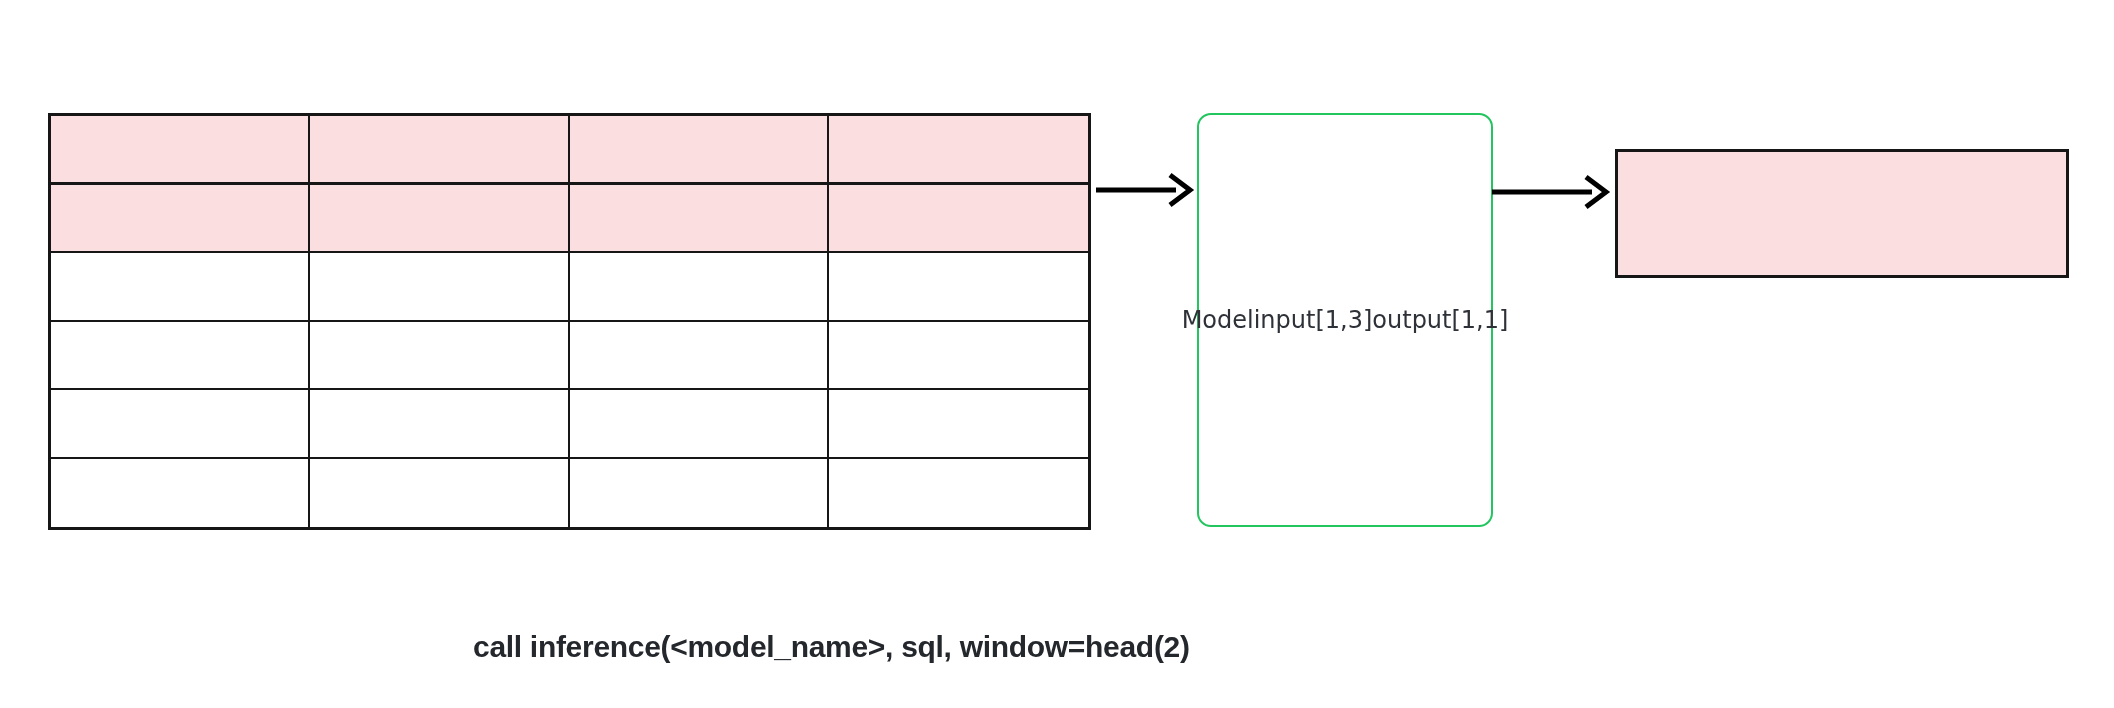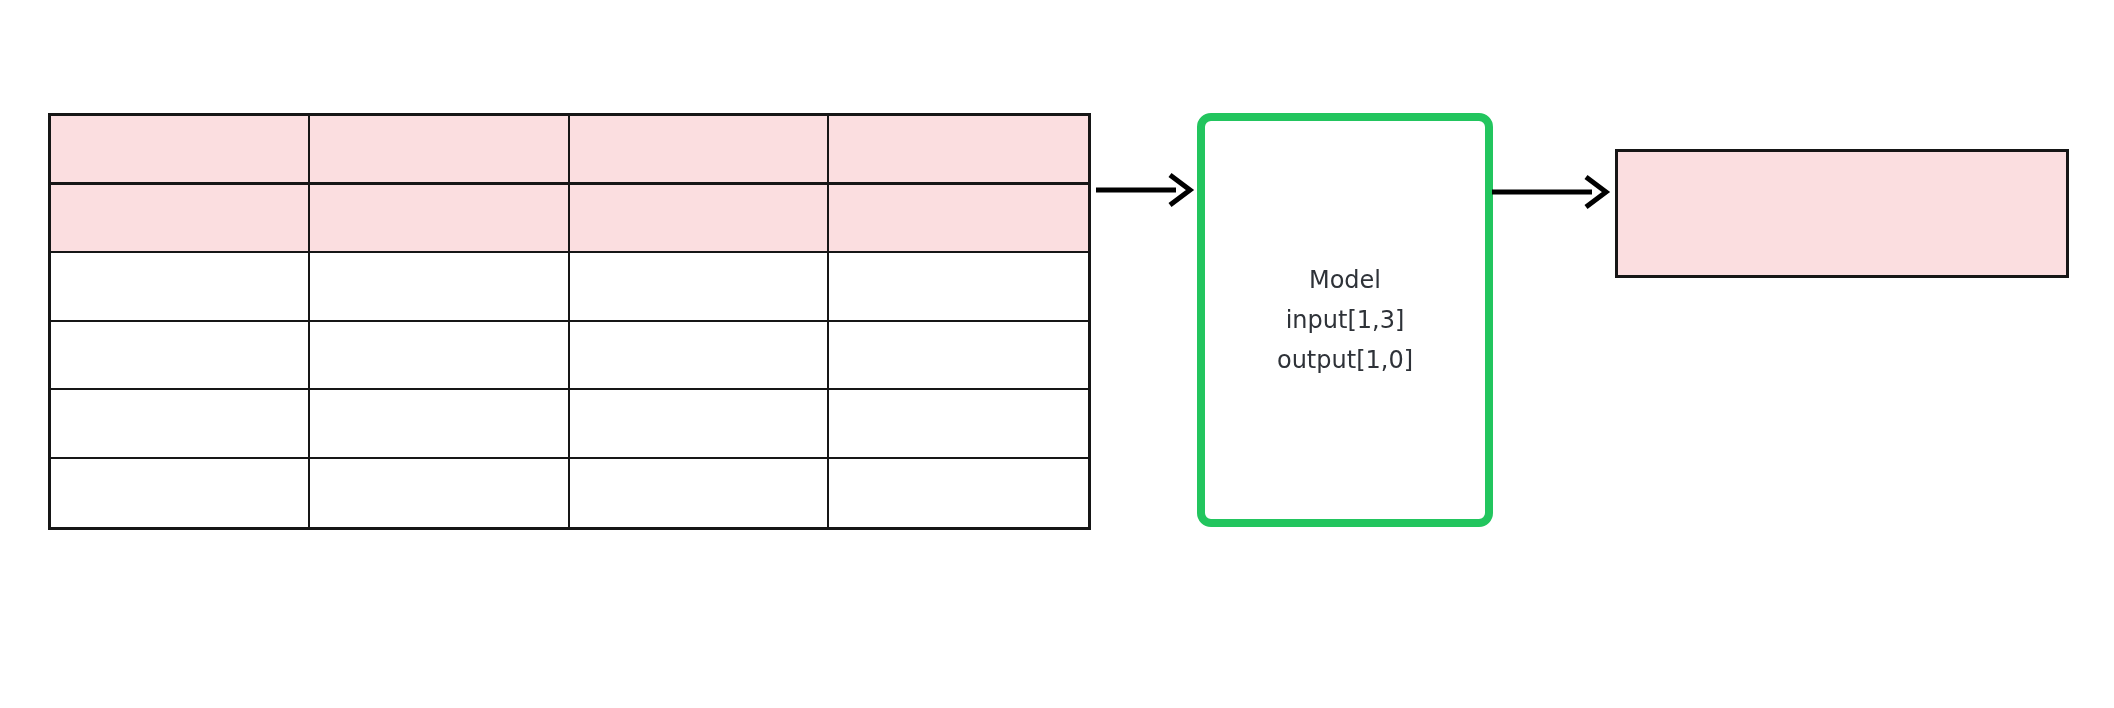--- a/index.html
+++ b/index.html
@@ -53,25 +53,25 @@
   }
 
   
   .model-box {
     position: absolute;
     left: 1197px;
     top: 113px;
     width: 296px;
     height: 414px;
     box-sizing: border-box;
-    border: 8px solid #22c55e;
+    border: 2px solid #22c55e;
     border-radius: 14px;
     background: #ffffff;
     display: flex;
-    flex-direction: column;
+    flex-direction: row;
     align-items: center;
     justify-content: center;
     font-size: 24px;
     line-height: 40px;
     color: var(--text, #2e3238);
     text-align: center;
   }
 
   
   .output-box {
@@ -131,24 +131,25 @@
     </div>
 
   <svg class="arrow-svg" style="left:1094px; top:168px;" width="104" height="44" viewBox="0 0 104 44">
     <line x1="2" y1="22" x2="82" y2="22"></line>
     <polyline points="76,7 96,22 76,37"></polyline>
   </svg>
 
   <div class="model-box">
     <div>Model</div>
     <div>input[1,3]</div>
-    <div>output[1,0]</div>
+    <div>output[1,1]</div>
   </div>
 
   <svg class="arrow-svg" style="left:1490px; top:170px;" width="124" height="44" viewBox="0 0 124 44">
     <line x1="2" y1="22" x2="102" y2="22"></line>
     <polyline points="96,7 116,22 96,37"></polyline>
   </svg>
 
   <div class="output-box"></div>
 
+  <div class="caption">call inference(&lt;model_name&gt;, sql, window=head(2)</div>
 
 </div>
 
 </body></html>

